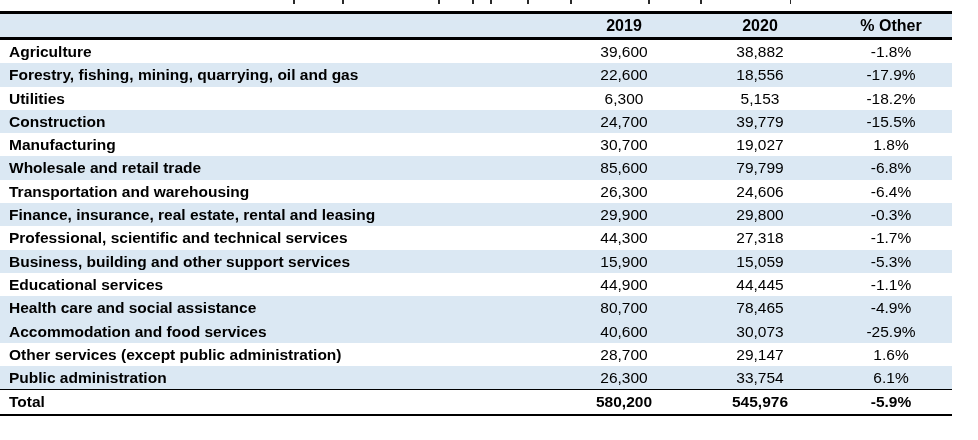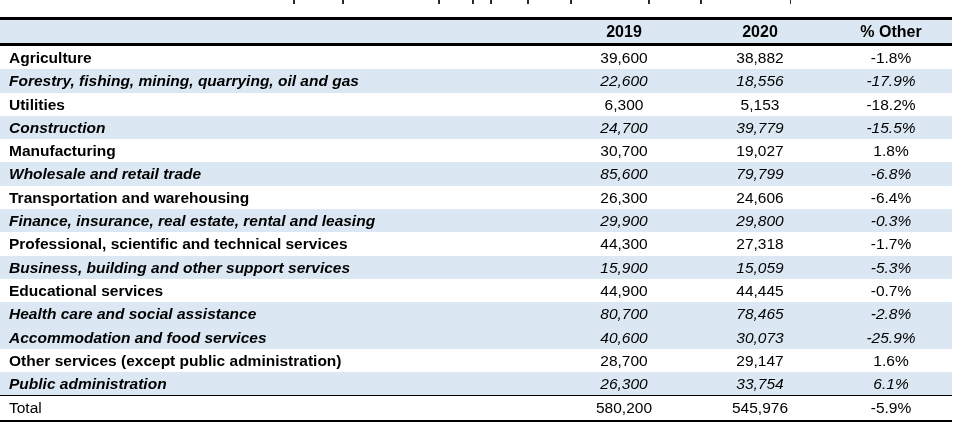--- a/index.html
+++ b/index.html
@@ -16,21 +16,21 @@
     --header-bg: #DBE8F3;
     --border: #000000;
     --text: #000000;
   }
   .descenders { position: absolute; top: 0; left: 0; width: 978px; height: 5px; }
   .descenders span {
     position: absolute; top: 0; width: 2px; height: 4px;
     background: #2a2a2a; display: block;
   }
   table.data {
-    position: absolute; top: 17px; left: 0;
+    position: absolute; top: 11px; left: 0;
     width: 952px;
     border-collapse: collapse;
     table-layout: fixed;
     border-top: 3px solid var(--border);
     border-bottom: 2px solid var(--border);
   }
   col.c-label  { width: 558px; }
   col.c-y2019  { width: 132px; }
   col.c-y2020  { width: 140px; }
   col.c-change { width: 122px; }
@@ -51,23 +51,23 @@
     text-align: center;
     line-height: 23.3px;
     white-space: nowrap;
   }
   th.label, td.label {
     text-align: left;
     padding-left: 9px;
     margin-top: 28px;
   }
   td.label { font-weight: 700; }
-  tr.alt td { background: var(--row-alt); font-style: italic; }
+  tr.alt td { background: var(--row-alt); }
   tr.total td {
-    font-weight: 400;
+    font-weight: 700;
     border-top: 1.5px solid var(--border);
     height: 24px;
     line-height: 24px;
   }
 </style>
 </head>
 <body>
 
 <div class="descenders">
   <span style="left:293px"></span>
@@ -155,27 +155,27 @@
       <tr class="alt">
         <td class="label">Business, building and other support services</td>
         <td>15,900</td>
         <td>15,059</td>
         <td>-5.3%</td>
       </tr>
       <tr>
         <td class="label">Educational services</td>
         <td>44,900</td>
         <td>44,445</td>
-        <td>-0.7%</td>
+        <td>-1.1%</td>
       </tr>
       <tr class="alt">
         <td class="label">Health care and social assistance</td>
         <td>80,700</td>
         <td>78,465</td>
-        <td>-2.8%</td>
+        <td>-4.9%</td>
       </tr>
       <tr class="alt">
         <td class="label">Accommodation and food services</td>
         <td>40,600</td>
         <td>30,073</td>
         <td>-25.9%</td>
       </tr>
       <tr>
         <td class="label">Other services (except public administration)</td>
         <td>28,700</td>

